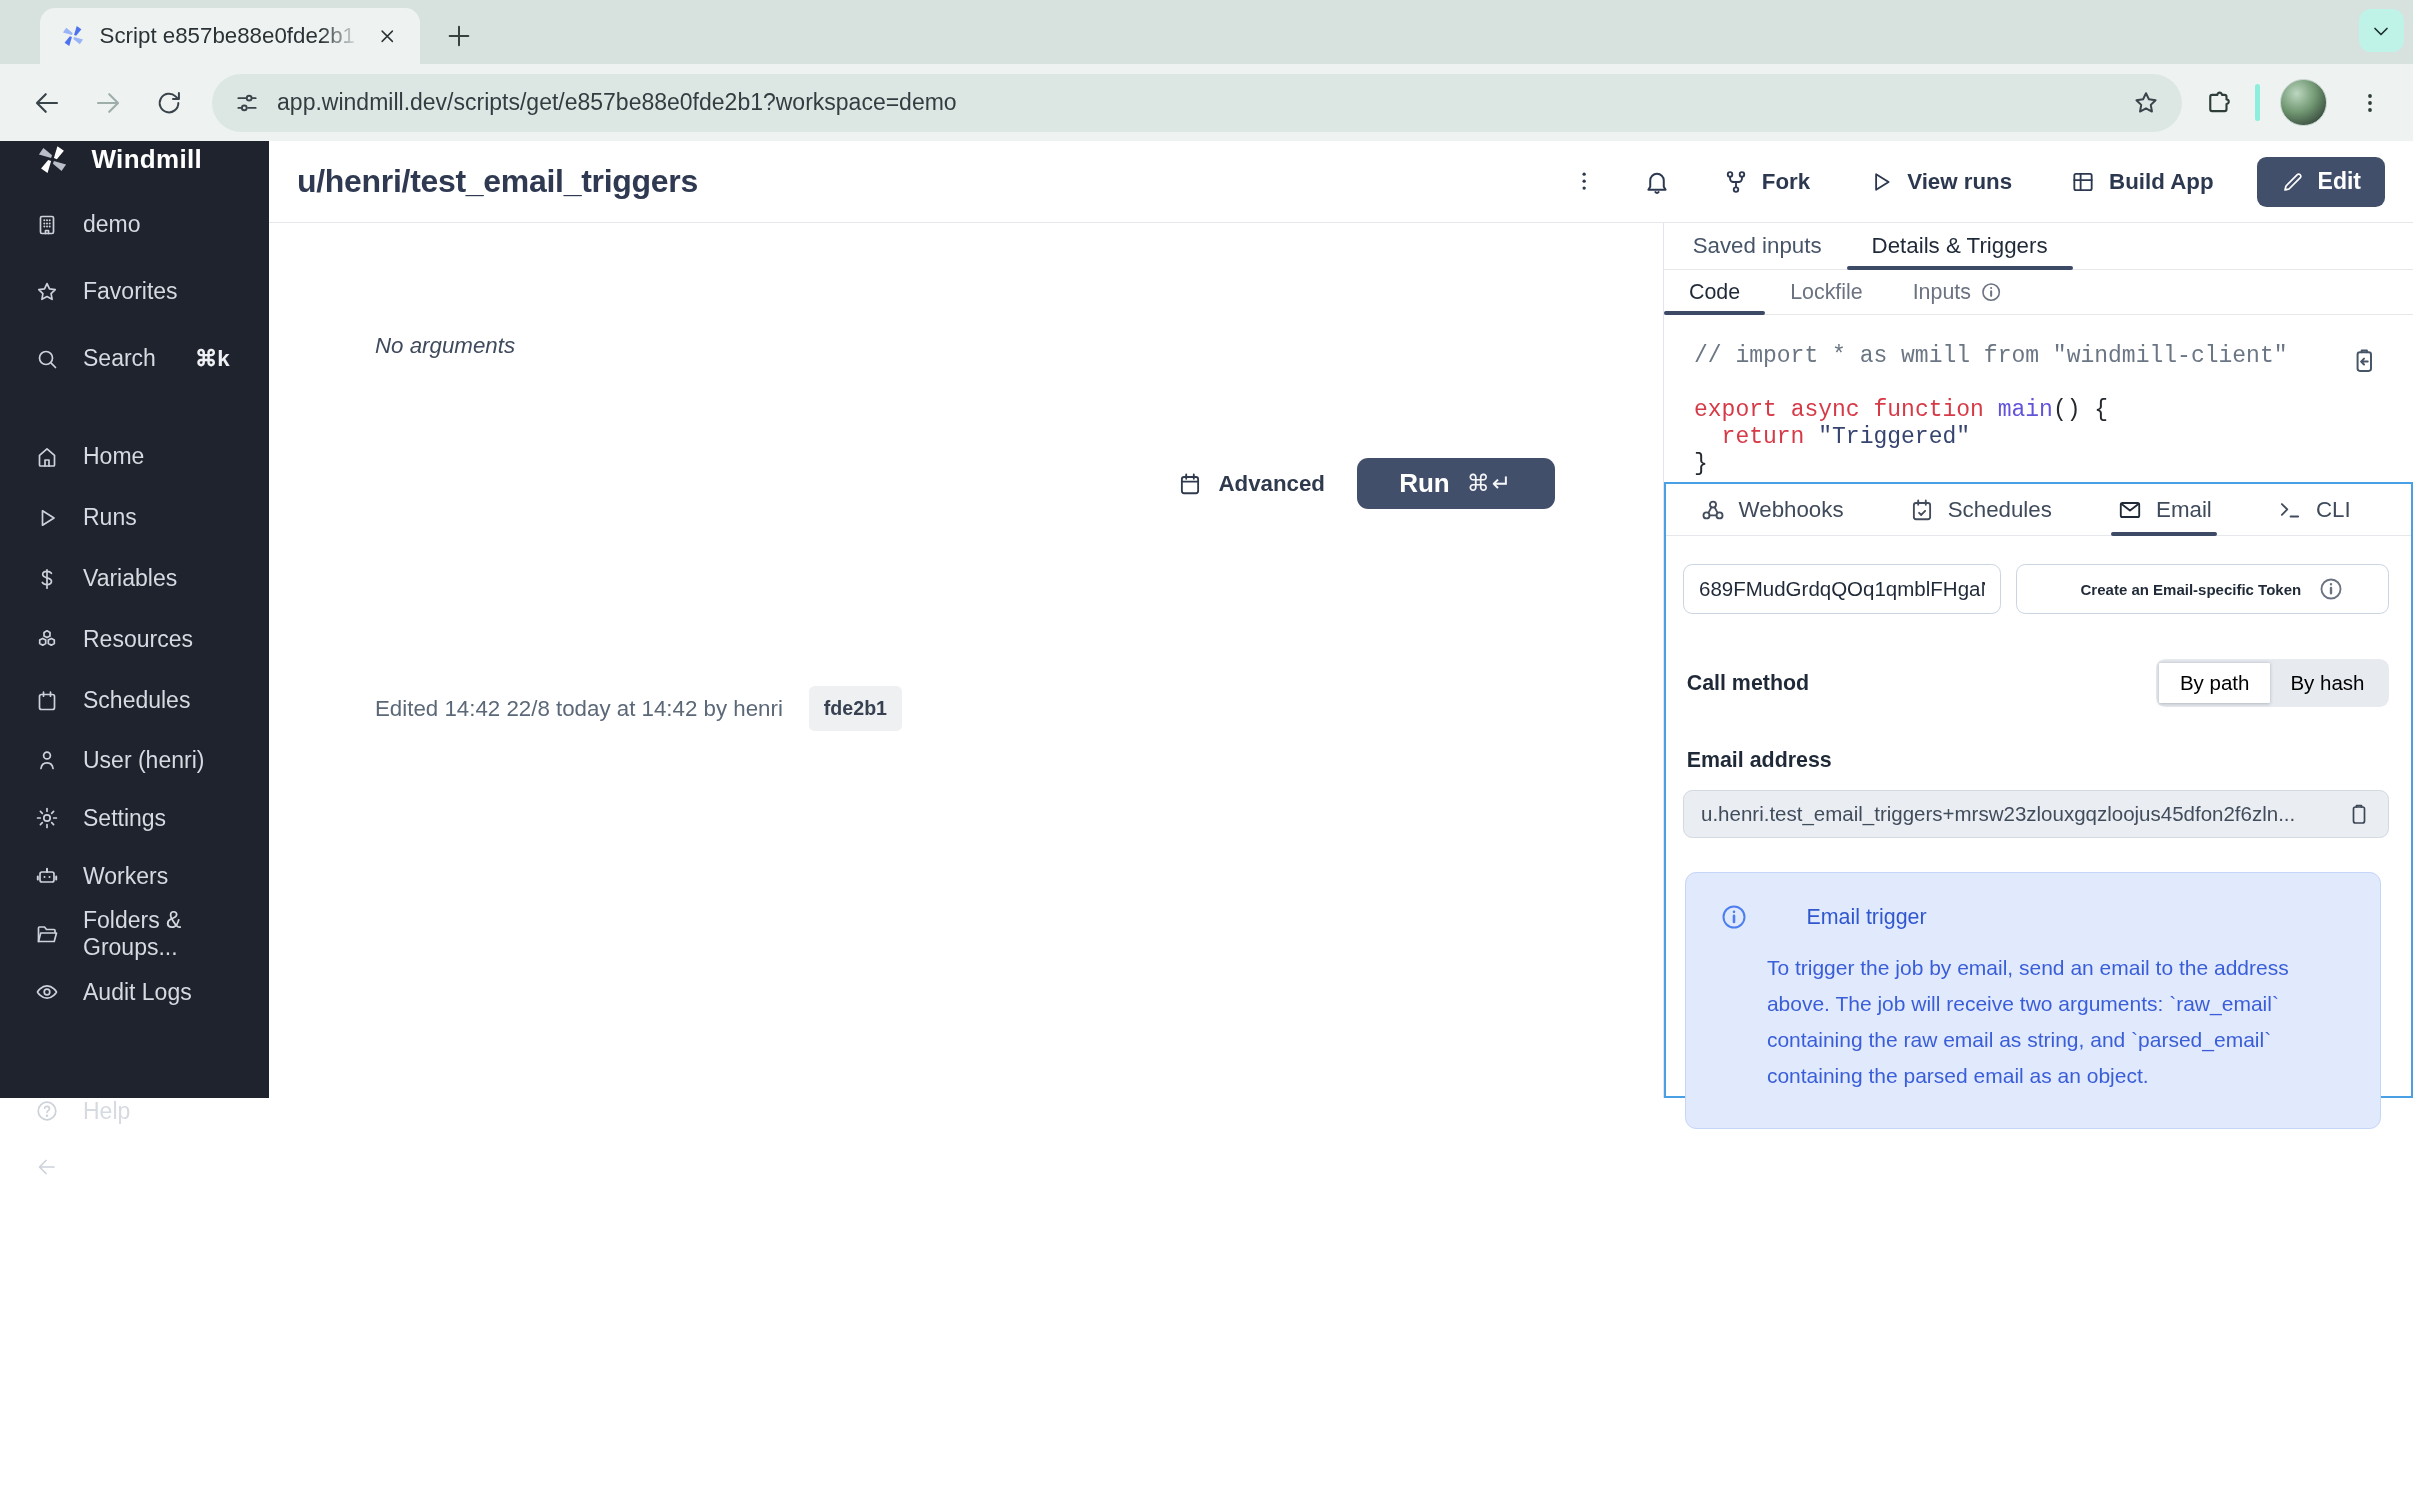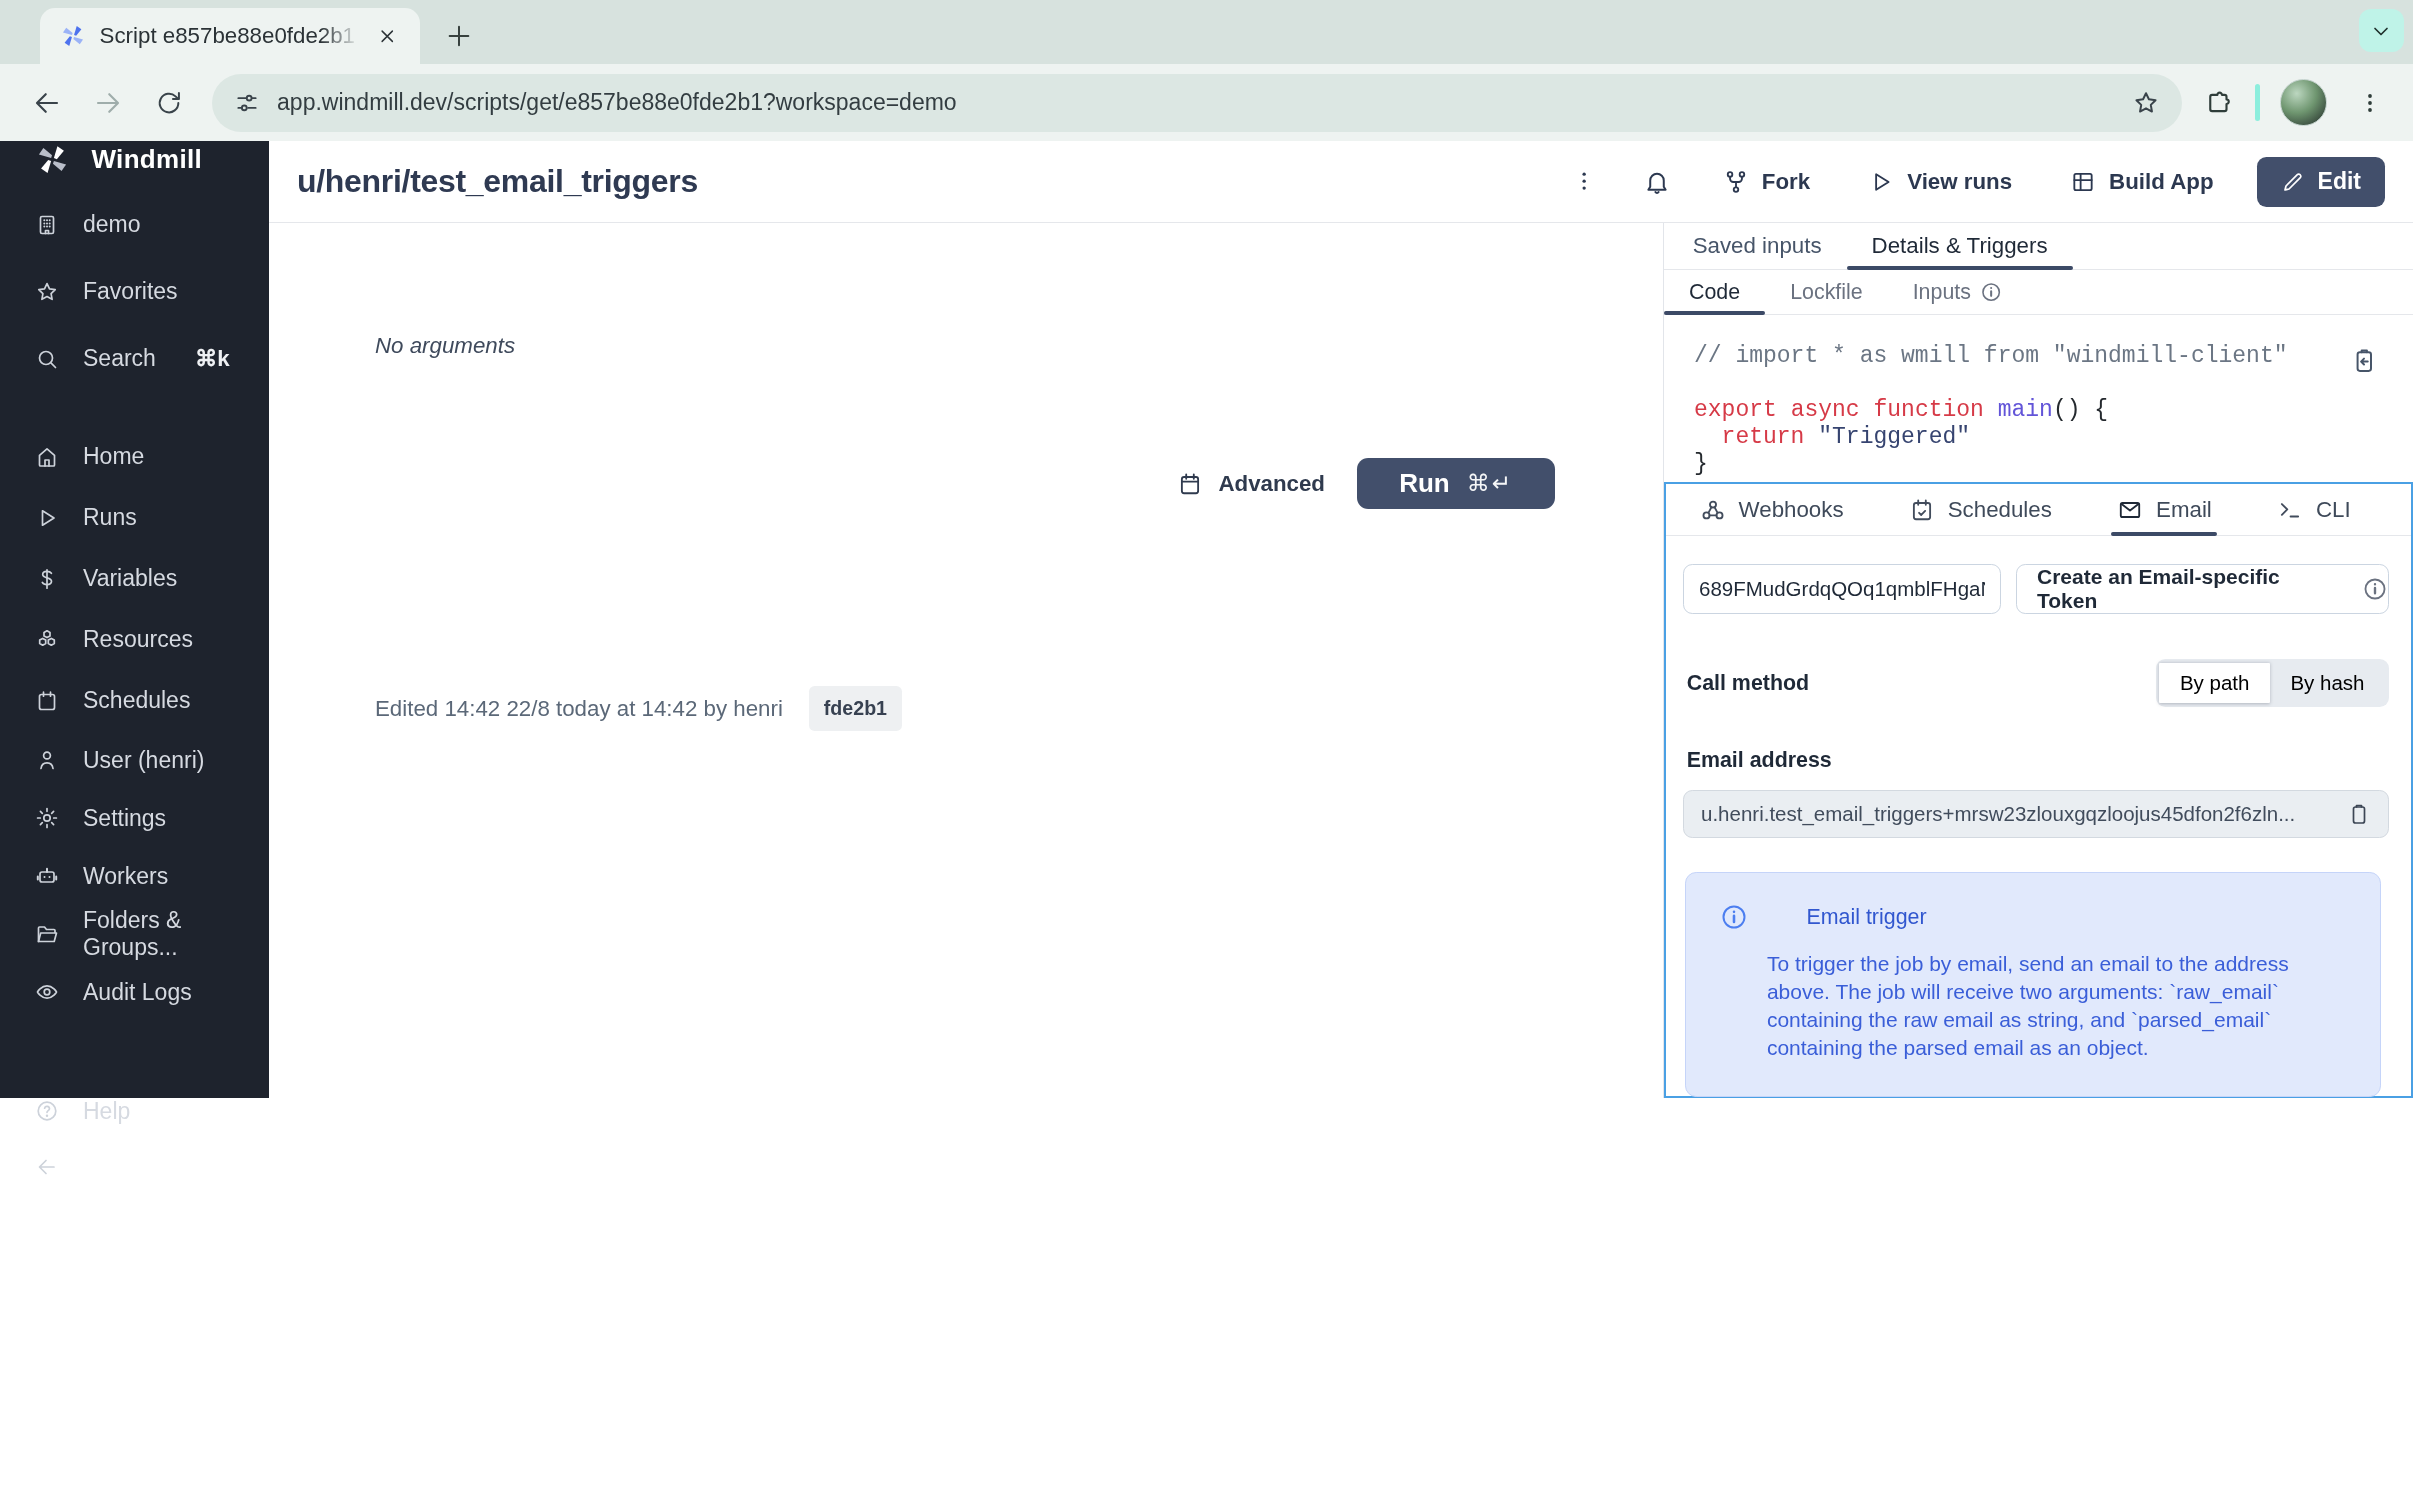--- a/index.html
+++ b/index.html
@@ -87,36 +87,36 @@
 
   
   .trigger-panel { height:616px; border:2.8px solid #4aa0e4; display:flex; flex-direction:column; background:#fff; }
   .tabs3 { height:52px; display:flex; align-items:stretch; gap:54px; padding:0 28px; border-bottom:0.9px solid #e5e7eb; flex:none; }
   .tabs3 .tab-item { padding:0 5.6px; gap:13px; color:#3f4a5a; }
   .tabs3 .icon { width:26px; color:#424c5c; }
   .trigger-body { padding:28px 22.3px 0 17px; flex:1; min-height:0; }
   .row-token { display:flex; gap:15px; }
   .token-input { width:318px; height:50px; border:0.9px solid #cbd5e1; border-radius:9.3px; background:#fff; font-size:20.5px; color:#1f2937; padding:0 15px; font-family:"Liberation Sans",sans-serif; white-space:nowrap; overflow:hidden; }
   input.token-input { text-overflow:clip; }
-  .create-btn { flex:1; height:50px; border:0.9px solid #cbd5e1; border-radius:9.3px; background:#fff; display:flex; align-items:center; justify-content:center; gap:17px; font-size:21px; font-weight:bold; color:#1f2937; cursor:pointer;padding-left:20px; }
+  .create-btn { flex:1; height:50px; border:0.9px solid #cbd5e1; border-radius:9.3px; background:#fff; display:flex; align-items:center; justify-content:center; gap:17px; font-size:15px; font-weight:bold; color:#1f2937; cursor:pointer;padding-left:20px; }
   .create-btn .icon { width:26px; color:#6b7280; }
   .row-callmethod { margin-top:45px; display:flex; align-items:center; justify-content:space-between; padding-left:3.7px; }
   .field-label { font-size:21.4px; font-weight:bold; color:#1f2937; }
   .toggle { background:#e7ebf0; border-radius:9.3px; padding:3.7px; display:flex; }
   .toggle .opt { font-size:20.5px; font-weight:normal; color:#000000; padding:8.4px 20.5px; border-radius:1px; cursor:pointer; white-space:nowrap; }
   .toggle .opt.selected { background:#fff; box-shadow:0 0.9px 3.7px rgba(15,23,42,.25); }
   .email-label { margin-top:41px; padding-left:3.7px; }
   .email-input { margin-top:17px; height:48px; background:#eaeef2; border:0.9px solid #d3d9e0; border-radius:9.3px; display:flex; align-items:center; padding:0 17px; gap:13px; }
   .email-input .val { flex:1; font-size:20.5px; color:#414c5c; white-space:nowrap; overflow:hidden; }
   .email-input .icon { width:24px; color:#3c4655; flex:none; cursor:pointer; }
   .info-box { margin:34px 7.4px 0 1.9px; background:#e1e9fc; border:1.9px solid #c5d4f9; border-radius:11.2px; padding:30px 34px 34px; }
   .info-head { display:flex; align-items:center; gap:18.6px; color:#3157cf; }
   .info-head .icon { width:28px; color:#4c7ef0; flex:none; }
   .info-title { font-size:21.4px; font-weight:500;margin-left:40px; }
-  .info-body { margin:18.6px 0 0 47px; font-size:21px; line-height:28px; color:#3a5ed8; max-width:605px; }
+  .info-body { margin:18.6px 0 0 47px; font-size:21px; line-height:36px; color:#3a5ed8; max-width:605px; }
 </style>
 </head>
 <body>
 
 <div class="tabstrip">
   <div class="tab">
     <span>
       <svg width="28" height="28" viewBox="0 0 24 24">
           <path d="M12.9 11.1L15.2 3.4l4 2.8-4.5 5.5z" fill="#4d72ee"></path>
           <path d="M12.9 12.9l7.7 2.2-2.8 4-5.5-4.5z" fill="#9bb3f7"></path>

